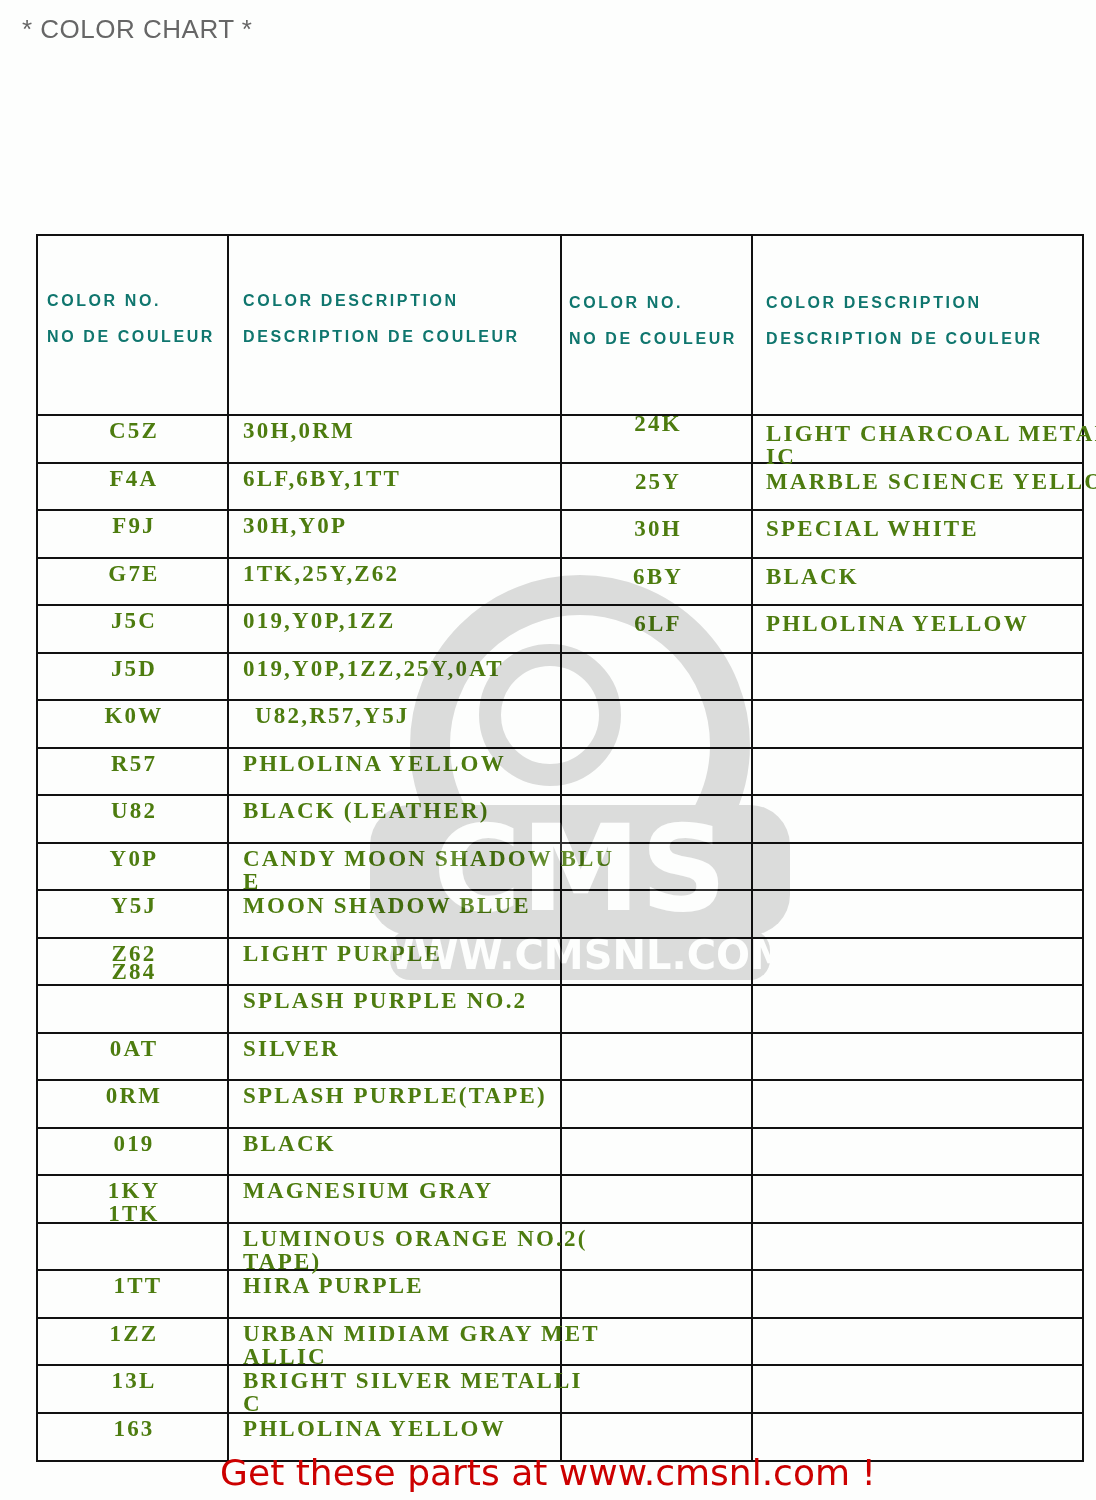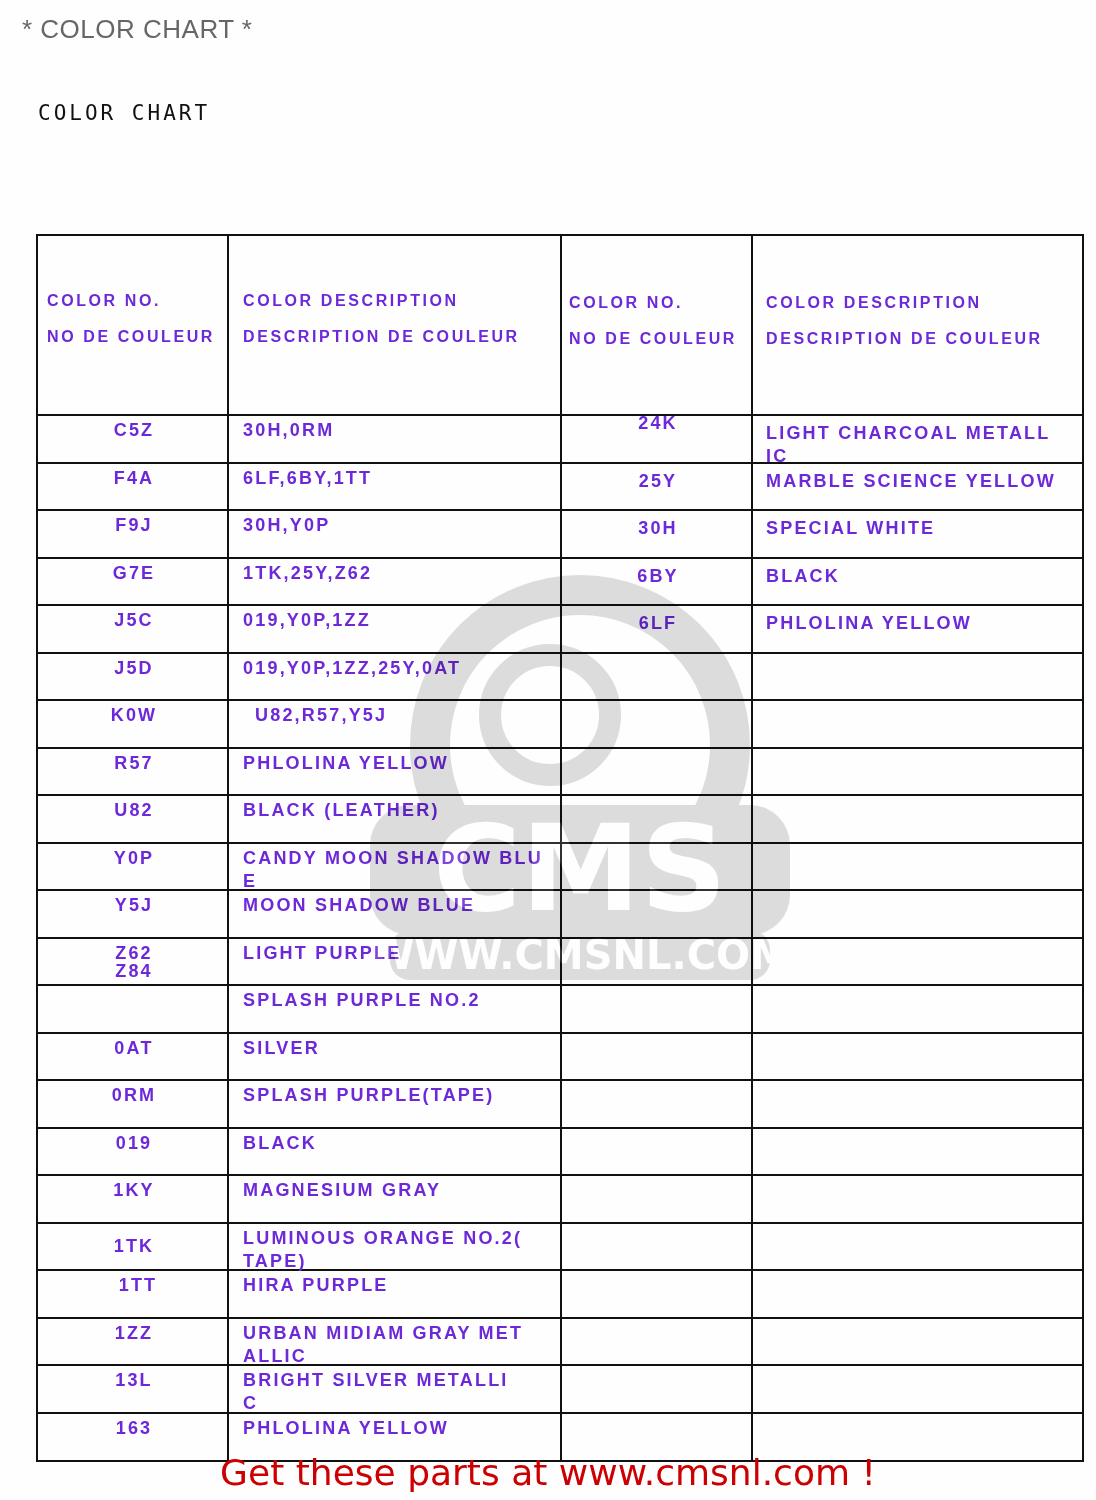--- a/index.html
+++ b/index.html
@@ -69,34 +69,34 @@
       right: 0;
       height: 0;
       border-top: 2px solid #111;
     }
     .header-cell {
       position: absolute;
       font-family: "Liberation Sans", sans-serif;
       font-size: 16px;
       font-weight: bold;
       letter-spacing: 2.6px;
-      color: #6d28d9;
+      color: #0f766e;
       line-height: 18px;
       white-space: nowrap;
     }
     .header-cell div + div { margin-top: 18px; }
 
     .cell-code, .cell-desc {
       position: absolute;
-      font-family: Liberation Sans, sans-serif;
+      font-family: Liberation Serif, serif;
       font-weight: bold;
-      font-size: 18px;
+      font-size: 23px;
       letter-spacing: 2.2px;
       line-height: 23px;
-      color: #6d28d9;
+      color: #4d7c0f;
       white-space: pre;
     }
     .cell-code { text-align: center; }
 
     .footer-link {
       position: absolute;
       left: 0;
       width: 1096px;
       top: 1452px;
       text-align: center;
@@ -106,21 +106,20 @@
       letter-spacing: 0px;
       cursor: pointer;
     }
   </style>
 </head>
 <body>
 
 <div class="page-title">* COLOR CHART *</div>
 
 <div class="doc-heading">
-  <div>COLOR CHART</div>
 </div>
 
 <div class="chart-table" id="chart-table">
 
   <div class="vline" style="left:189px"></div>
   <div class="vline" style="left:522px"></div>
   <div class="vline" style="left:713px"></div>
 
   <div class="header-cell" style="left:9px; top:56px;">
     <div>COLOR NO.</div>
@@ -190,21 +189,21 @@
       <div class="cell-code" style="left:0;width:192px;top:724px">Z84</div>
       <div class="cell-desc" style="left:205px;top:753px">SPLASH PURPLE NO.2</div>
       <div class="cell-code" style="left:0;width:192px;top:800.5px">0AT</div>
       <div class="cell-desc" style="left:205px;top:800.5px">SILVER</div>
       <div class="cell-code" style="left:0;width:192px;top:848px">0RM</div>
       <div class="cell-desc" style="left:205px;top:848px">SPLASH PURPLE(TAPE)</div>
       <div class="cell-code" style="left:0;width:192px;top:895.5px">019</div>
       <div class="cell-desc" style="left:205px;top:895.5px">BLACK</div>
       <div class="cell-code" style="left:0;width:192px;top:943px">1KY</div>
       <div class="cell-desc" style="left:205px;top:943px">MAGNESIUM GRAY</div>
-      <div class="cell-code" style="left:0;width:192px;top:999px">1TK</div>
+      <div class="cell-code" style="left:0;width:192px;top:966px">1TK</div>
       <div class="cell-desc" style="left:205px;top:990.5px">LUMINOUS ORANGE NO.2(
 TAPE)</div>
       <div class="cell-code" style="left:4px;width:192px;top:1038px">1TT</div>
       <div class="cell-desc" style="left:205px;top:1038px">HIRA PURPLE</div>
       <div class="cell-code" style="left:0;width:192px;top:1085.5px">1ZZ</div>
       <div class="cell-desc" style="left:205px;top:1085.5px">URBAN MIDIAM GRAY MET
 ALLIC</div>
       <div class="cell-code" style="left:0;width:192px;top:1133px">13L</div>
       <div class="cell-desc" style="left:205px;top:1133px">BRIGHT SILVER METALLI
 C</div>

